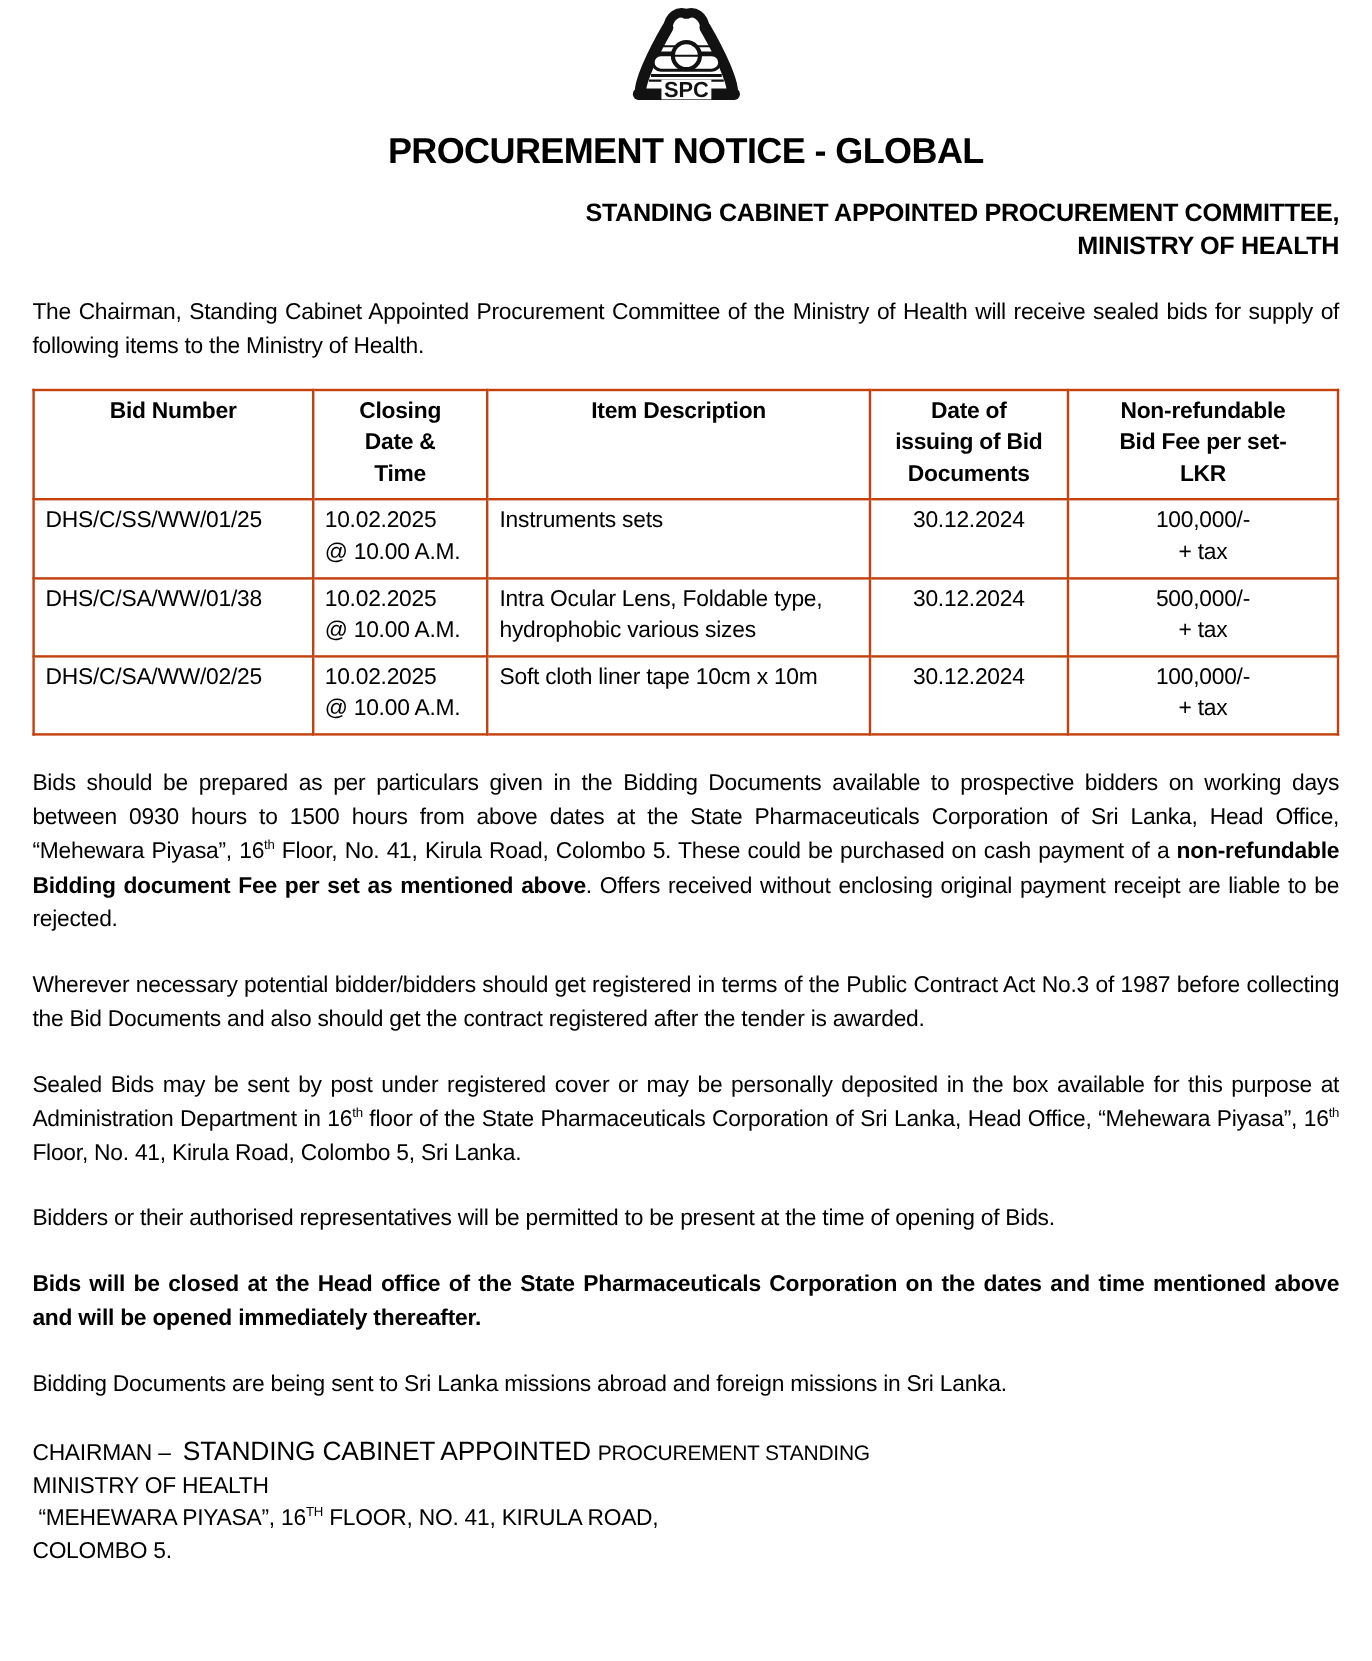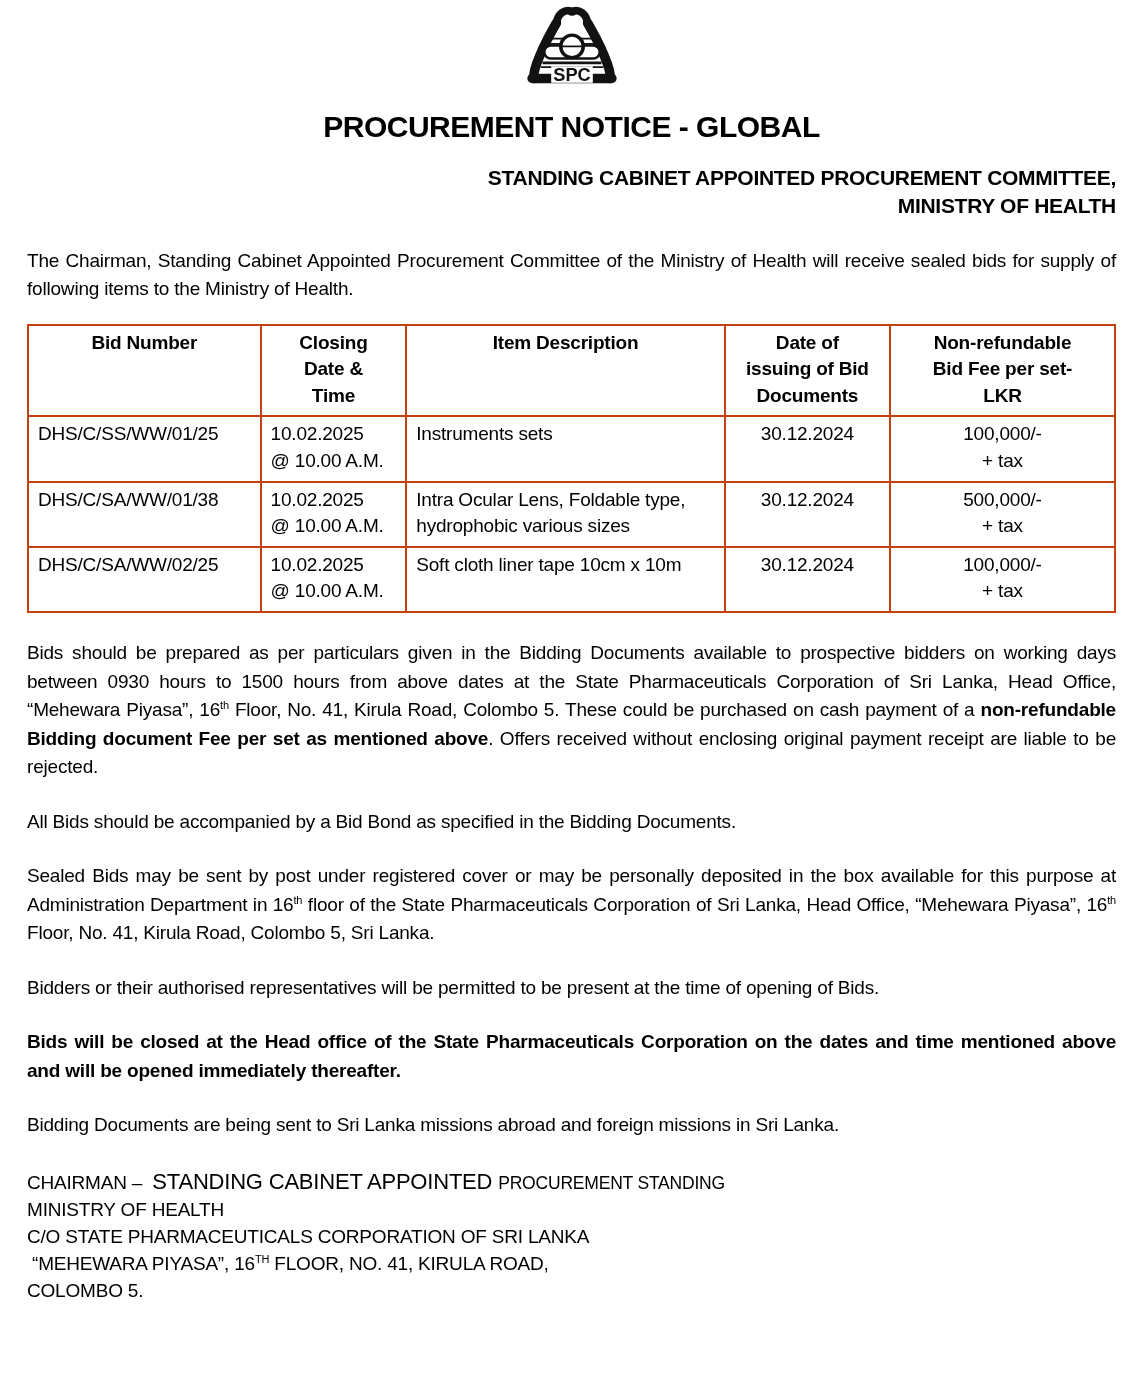--- a/index.html
+++ b/index.html
@@ -166,33 +166,32 @@
         <td>Soft cloth liner tape 10cm x 10m</td>
         <td class="center">30.12.2024</td>
         <td class="multiline center">100,000/-
 + tax</td>
       </tr>
     </tbody>
   </table>
 
   <div class="para"><span>Bids should be prepared as per particulars given in the Bidding Documents available to prospective bidders on working days between 0930 hours to 1500 hours from above dates at the State Pharmaceuticals Corporation of Sri Lanka, Head Office, “Mehewara Piyasa”, 16</span><sup>th</sup><span> Floor, No. 41, Kirula Road, Colombo 5.  These could be purchased on cash payment of a </span><b>non-refundable Bidding document Fee per set as mentioned above</b><span>. Offers received without enclosing original payment receipt are liable to be rejected.</span></div>
 
+  <div class="para">Wherever necessary potential bidder/bidders should get registered in terms of the Public Contract Act No.3 of 1987 before collecting the Bid Documents and also should get the contract registered after the tender is awarded.</div>
 
-  <div class="para">All Bids should be accompanied by a Bid Bond as specified in the Bidding Documents.</div>
 
   <div class="para"><span>Sealed Bids may be sent by post under registered cover or may be personally deposited in the box available for this purpose at Administration Department in 16</span><sup>th</sup><span> floor of the State Pharmaceuticals Corporation of Sri Lanka, Head Office, “Mehewara Piyasa”, 16</span><sup>th</sup><span> Floor, No. 41, Kirula Road, Colombo 5, Sri Lanka.</span></div>
 
   <div class="para">Bidders or their authorised representatives will be permitted to be present at the time of opening of Bids.</div>
 
   <div class="para bold">Bids will be closed at the Head office of the State Pharmaceuticals Corporation on the dates and time mentioned above and will be opened immediately thereafter.</div>
 
   <div class="para">Bidding Documents are being sent to Sri Lanka missions abroad and foreign missions in Sri Lanka.</div>
 
   <div class="signature">
     <div class="line"><span>CHAIRMAN –  </span><span class="sig-main">STANDING CABINET APPOINTED </span><span class="sig-small">PROCUREMENT STANDING</span></div>
     <div class="line">MINISTRY OF HEALTH</div>
-    <div class="line">C/O STATE PHARMACEUTICALS CORPORATION OF SRI LANKA</div>
     <div class="line"><span> “MEHEWARA PIYASA”, 16</span><sup>TH</sup><span> FLOOR, NO. 41, KIRULA ROAD,</span></div>
     <div class="line">COLOMBO 5.</div>
 
   </div>
 
 </div>
 
 </body></html>

